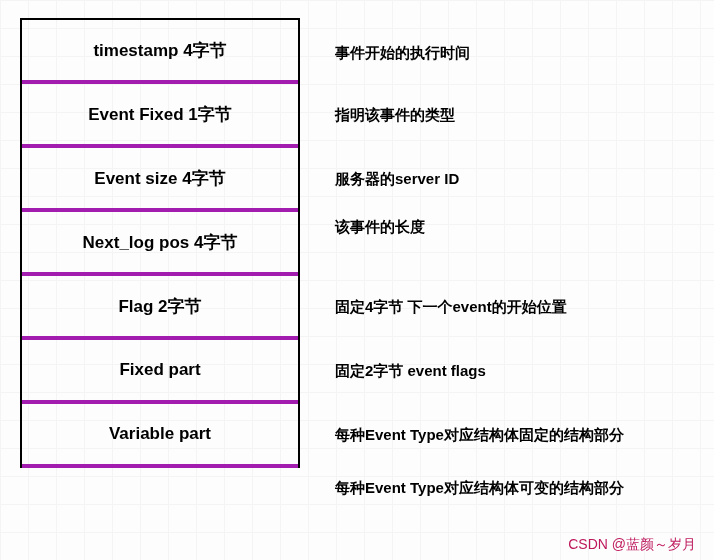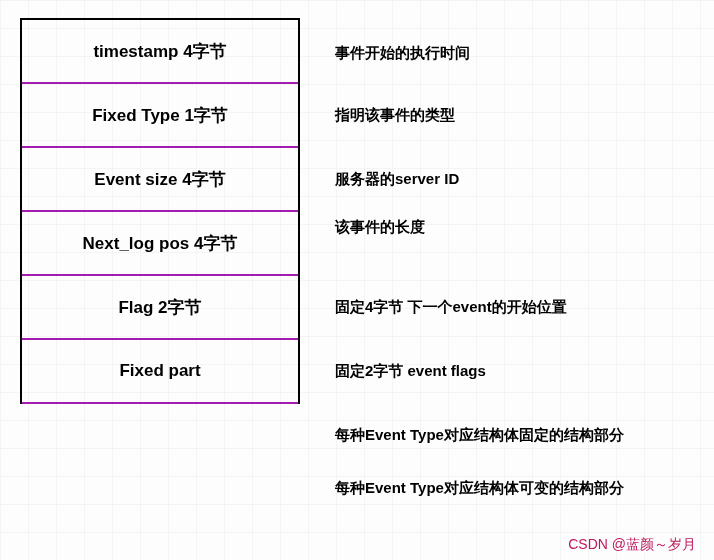--- a/index.html
+++ b/index.html
@@ -21,21 +21,21 @@
       border-bottom: none;
       width: 280px;
     }
     .row {
       display: flex;
       align-items: center;
       height: 64px;
     }
     .cell-left {
       width: 280px;
-      border-bottom: 2px solid #a21caf;
+      border-bottom: 4px solid #a21caf;
       height: 100%;
       display: flex;
       align-items: center;
       justify-content: center;
       font-weight: bold;
       font-size: 17px;
       text-align: center;
       padding: 0 8px;
     }
     .cell-right {
@@ -62,33 +62,36 @@
 </head>
 <body>
 
 <div class="container">
   <div class="row-wrap">
     <div class="table">
       <div class="row">
         <div class="cell-left">timestamp 4字节</div>
       </div>
       <div class="row">
-        <div class="cell-left">Fixed Type 1字节</div>
+        <div class="cell-left">Event Fixed 1字节</div>
       </div>
       <div class="row">
         <div class="cell-left">Event size 4字节</div>
       </div>
       <div class="row">
         <div class="cell-left">Next_log pos 4字节</div>
       </div>
       <div class="row">
         <div class="cell-left">Flag 2字节</div>
       </div>
       <div class="row">
         <div class="cell-left">Fixed part</div>
+      </div>
+      <div class="row">
+        <div class="cell-left">Variable part</div>
       </div>
     </div>
   </div>
 
   <div class="desc-col">
     <div class="cell-right" style="top: 44px;">事件开始的执行时间</div>
     <div class="cell-right" style="top: 106px;">指明该事件的类型</div>
     <div class="cell-right" style="top: 170px;">服务器的server ID</div>
     <div class="cell-right" style="top: 218px;">该事件的长度</div>
     <div class="cell-right" style="top: 298px;">固定4字节 下一个event的开始位置</div>

